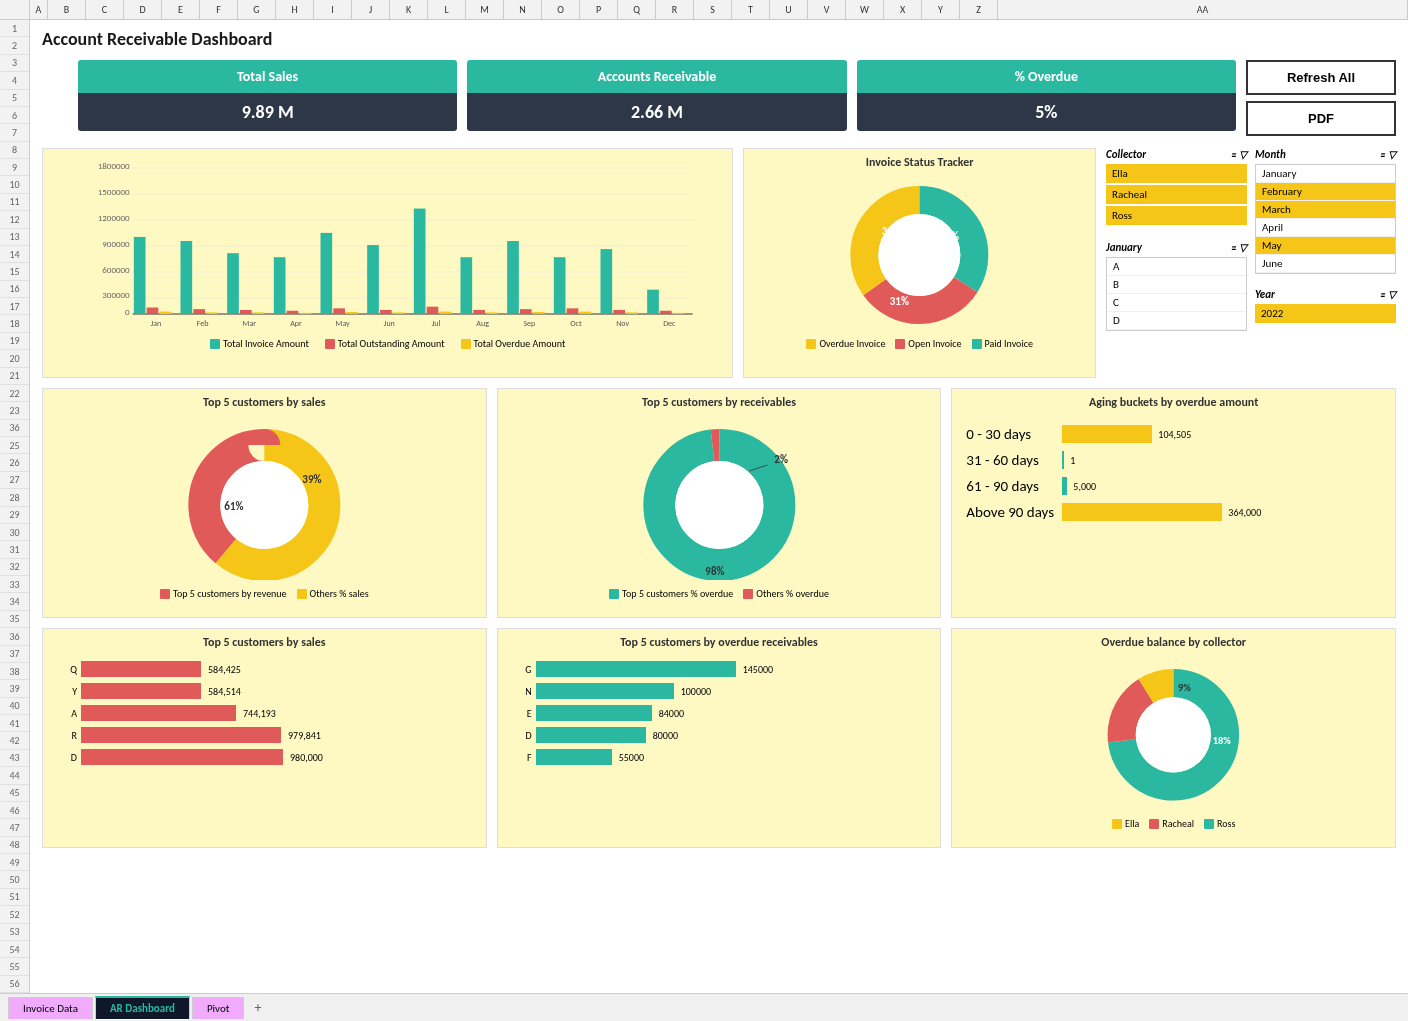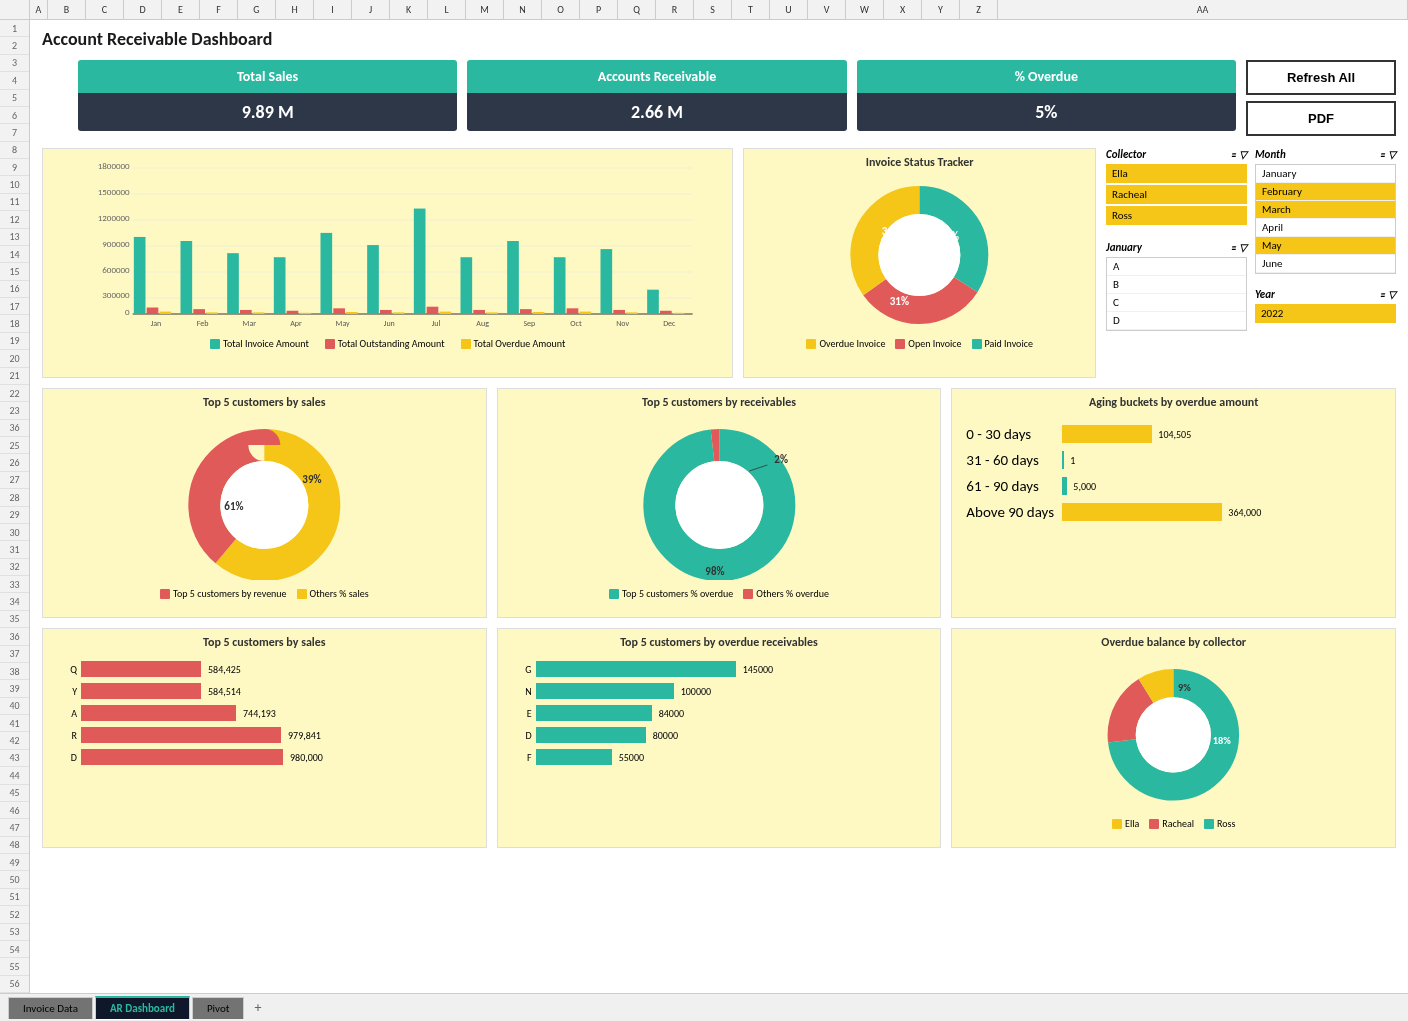--- a/index.html
+++ b/index.html
@@ -48,21 +48,21 @@
     .aging-bar { height: 18px; background: #f5c518; }
     .aging-value { font-size: 10px; }
     .hbar-row { display: flex; align-items: center; margin-bottom: 6px; gap: 4px; }
     .hbar-label { width: 20px; font-size: 10px; text-align: right; }
     .hbar-bar { height: 16px; background: #e05a5a; }
     .hbar-bar-teal { background: #2ab8a0; }
     .hbar-value { font-size: 10px; margin-left: 3px; }
 
     
     .tab-bar { height: 28px; background: #f0f0f0; border-top: 1px solid #ccc; display: flex; align-items: center; padding: 0 8px; gap: 2px; }
-    .tab { padding: 4px 14px; background: #737373; border: 1px solid #ccc; border-bottom: none; font-size: 11px; cursor: pointer; }
+    .tab { padding: 4px 14px; background: #f0abfc; border: 1px solid #ccc; border-bottom: none; font-size: 11px; cursor: pointer; }
     .tab.active { background: #0f172a; border-bottom: 1px solid #fff; color: #2ab8a0; font-weight: bold; border-top: 2px solid #2ab8a0; }
     .tab-add { padding: 4px 8px; font-size: 14px; cursor: pointer; color: #666; }
 
     .kpi-and-right { display: flex; gap: 10px; margin-bottom: 12px; padding-left: 36px; }
     .kpi-cards { display: flex; gap: 10px; flex: 1; }
 
     svg text { font-family: Calibri, Arial, sans-serif; }
     .filter-section { margin-bottom: 8px; }
     .filter-section-header { display: flex; align-items: center; gap: 4px; font-size: 11px; font-weight: bold; margin-bottom: 3px; font-style: italic; }
     .filter-section-icons { margin-left: auto; display: flex; gap: 3px; }

